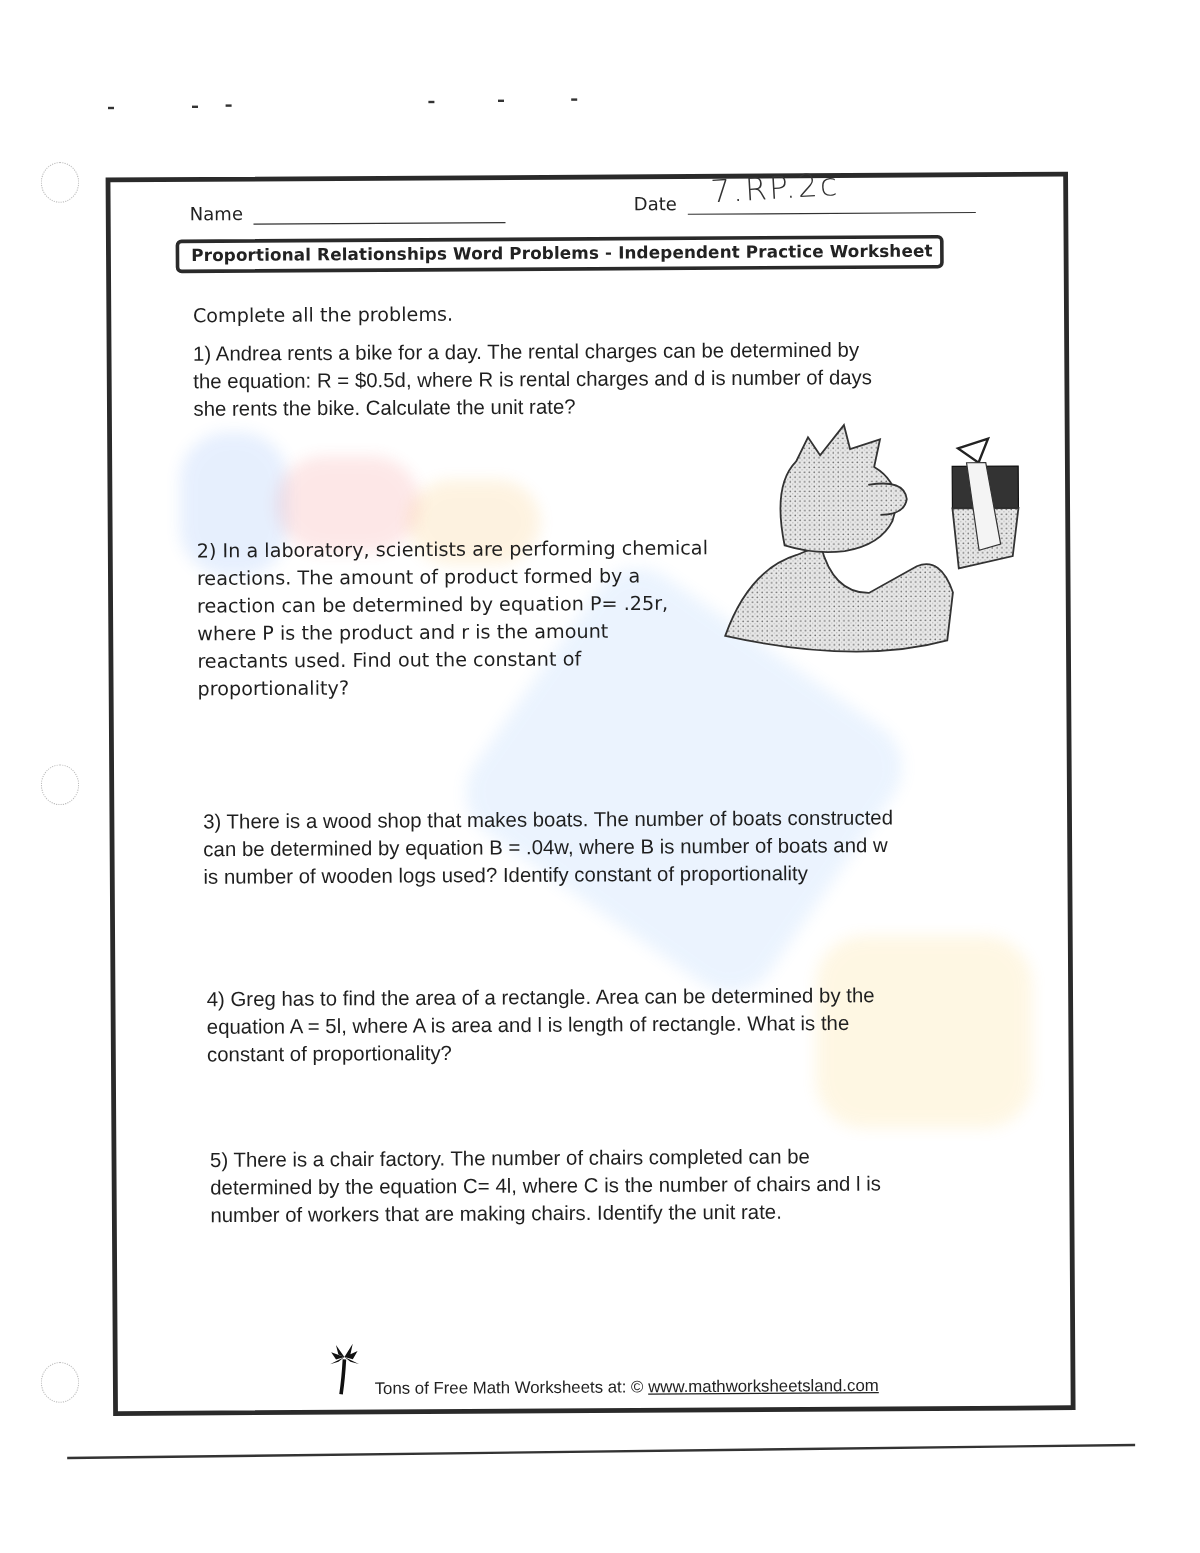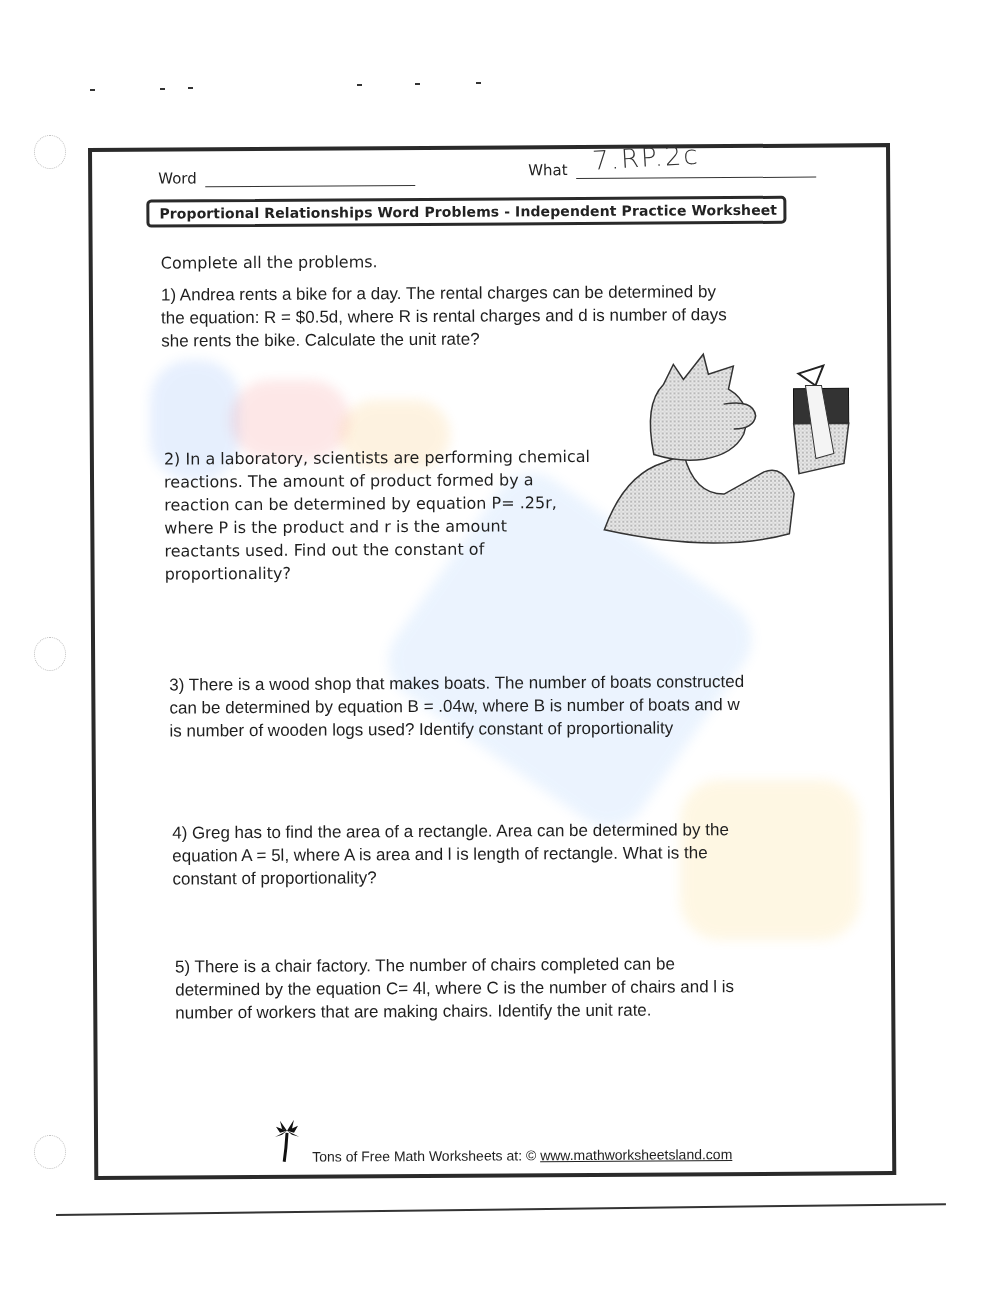--- a/index.html
+++ b/index.html
@@ -63,25 +63,25 @@
 
 <div class="watermark" style="left:150px;top:360px;width:90px;height:120px;background:#3b82f6;"></div>
 <div class="watermark" style="left:230px;top:380px;width:120px;height:80px;background:#ef4444;"></div>
 <div class="watermark" style="left:340px;top:400px;width:110px;height:70px;background:#f59e0b;"></div>
 <div class="watermark" style="left:420px;top:520px;width:300px;height:260px;background:#60a5fa;transform:rotate(35deg);"></div>
 <div class="watermark" style="left:680px;top:780px;width:180px;height:160px;background:#fbbf24;"></div>
 
 <div class="frame">
   <div class="inner">
     <div class="field" style="left:66px;top:18px;">
-      <span>Word</span>
+      <span>Name</span>
       <span class="line" style="width:210px;height:14px;"></span>
     </div>
     <div class="field" style="left:436px;top:12px;">
-      <span>What</span>
+      <span>Date</span>
       <span class="line" style="width:240px;height:14px;"></span>
     </div>
     <div class="handwriting" style="left:500px;top:-6px;">7.RP.2c</div>
 
     <div class="title-box">
       <span>Proportional Relationships Word Problems - Independent Practice Worksheet</span>
     </div>
 
     <div class="text" style="left:68px;top:100px;">Complete all the problems.</div>
 

